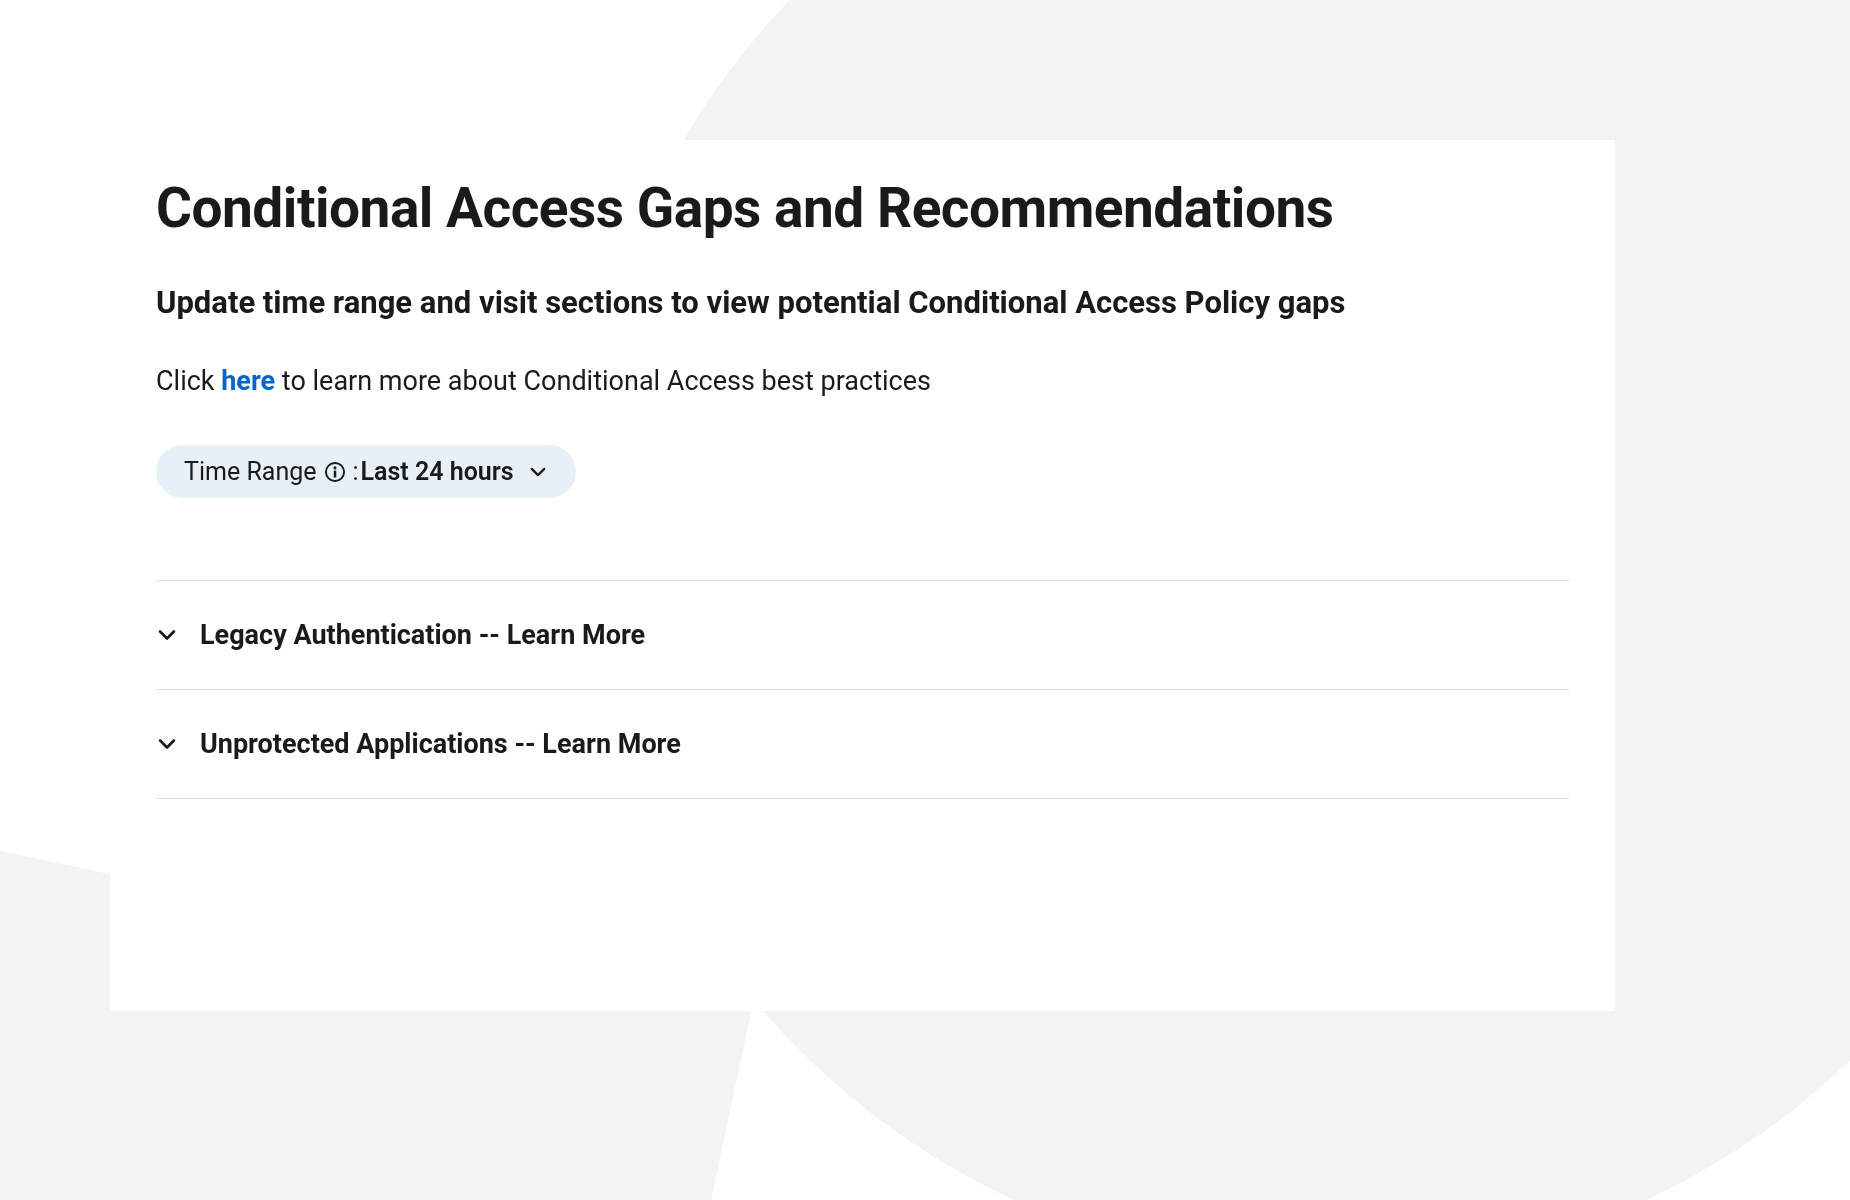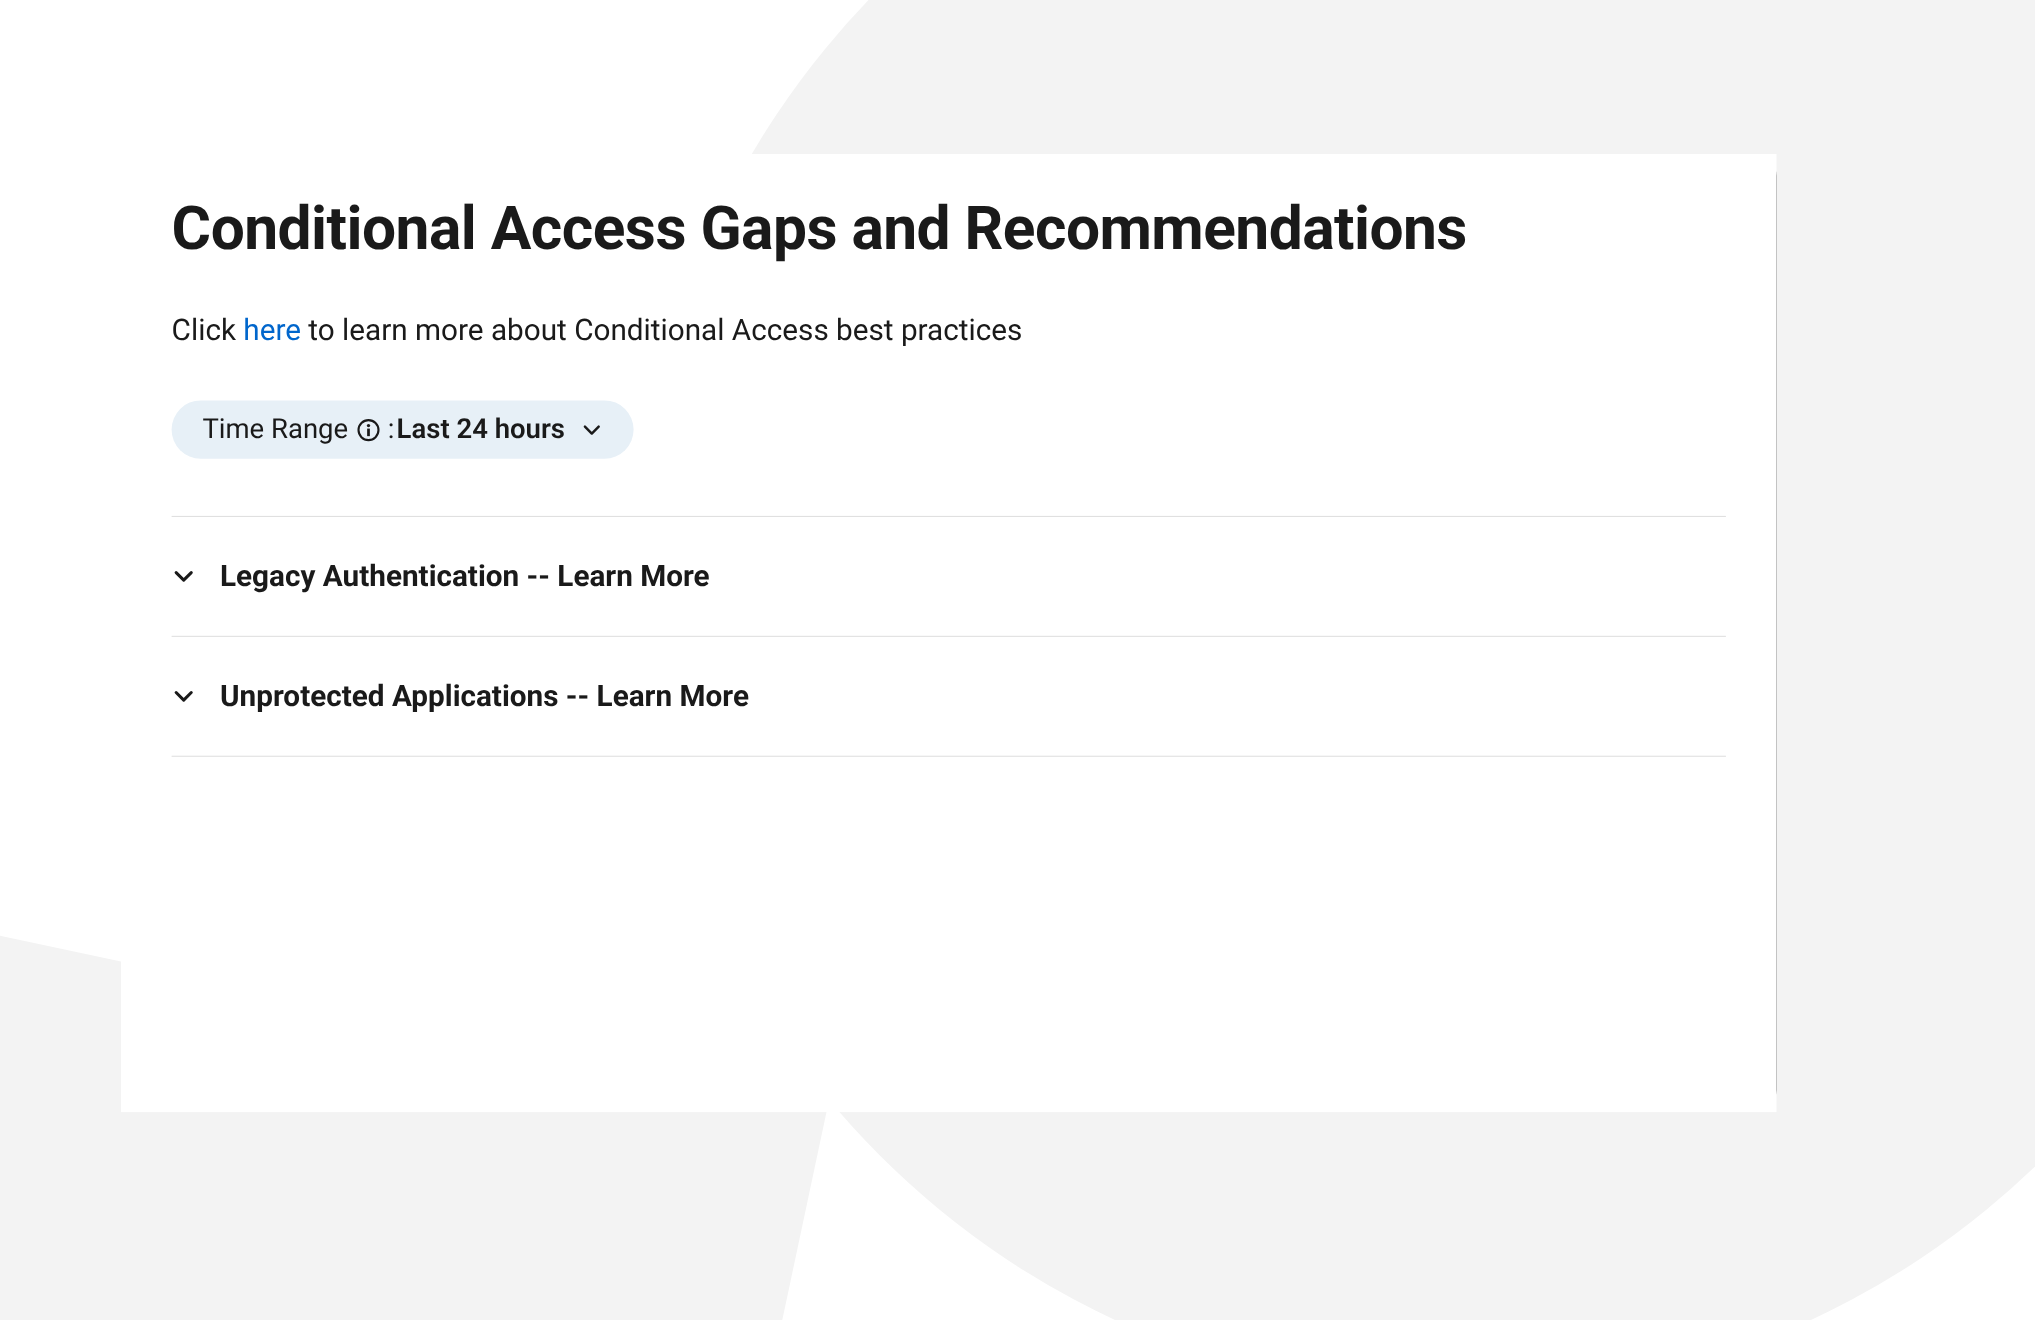--- a/index.html
+++ b/index.html
@@ -64,31 +64,32 @@
     .desc {
       font-size: 27px;
       font-weight: 400;
       color: #1a1a1a;
       margin-bottom: 48px;
     }
     .desc a {
       color: #0066cc;
       text-decoration: none;
       cursor: pointer;
+      font-weight: bold;
     }
     .time-pill {
       display: inline-flex;
       align-items: center;
       background: #e7f0f7;
       border-radius: 999px;
       padding: 12px 28px;
       font-size: 25px;
       color: #1a1a1a;
       cursor: pointer;
-      margin-bottom: 52px;
+      margin-bottom: 82px;
     }
     .time-pill .label { font-weight: 400; }
     .time-pill .info-icon {
       display: inline-flex;
       align-items: center;
       justify-content: center;
       margin: 0 6px 0 8px;
     }
     .time-pill .value { font-weight: 600; margin-left: 2px; text-align: right; }
     .time-pill .chev { margin-left: 14px; display: inline-flex; }
@@ -119,20 +120,21 @@
 <body>
 
 <div class="bg-circle"></div>
 <div class="bg-slant"></div>
 
 <div class="panel">
   <div class="inner">
 
     <h1 class="title">Conditional Access Gaps and Recommendations</h1>
 
+    <h2 class="subtitle">Update time range and visit sections to view potential Conditional Access Policy gaps</h2>
 
     <p class="desc">
       <span>Click </span><a>here</a><span> to learn more about Conditional Access best practices</span>
     </p>
 
     <div class="time-pill">
       <span class="label">Time Range</span>
       <span class="info-icon">
         <svg width="22" height="22" viewBox="0 0 16 16" fill="none">
           <circle cx="8" cy="8" r="6.6" stroke="#1a1a1a" stroke-width="1.4"></circle>

